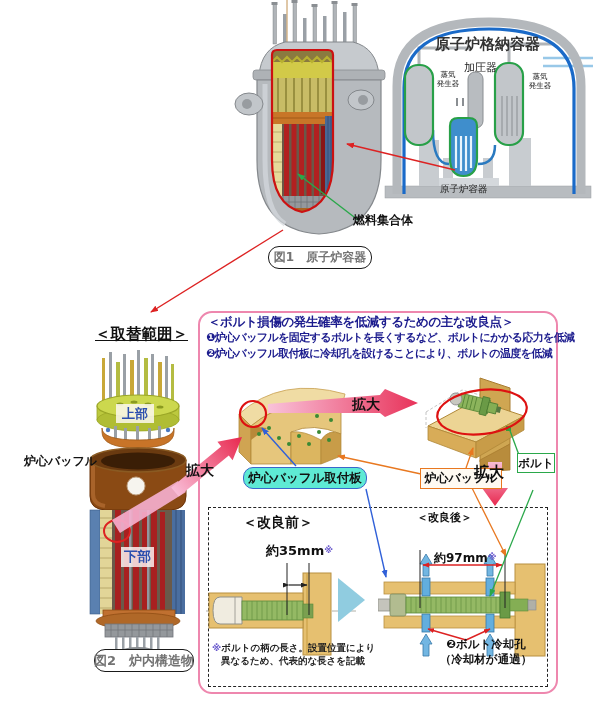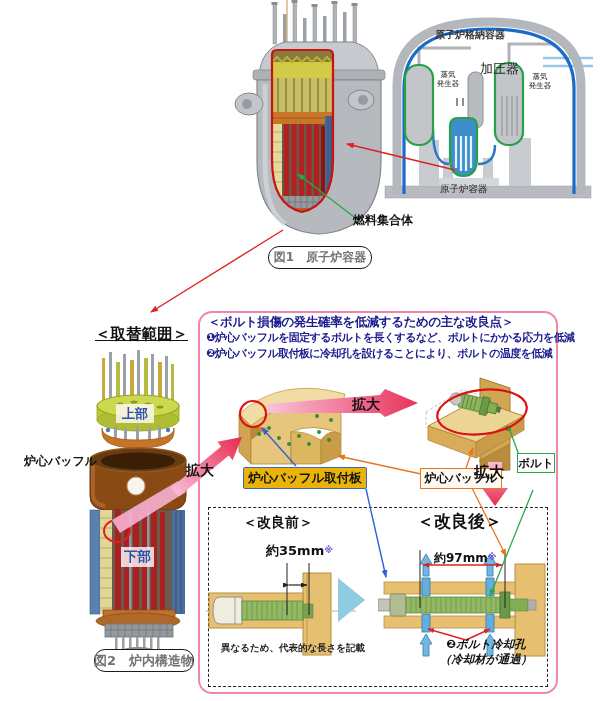--- a/index.html
+++ b/index.html
@@ -437,63 +437,64 @@
     <line x1="296" y1="466" x2="262" y2="428" stroke="#3060d8" stroke-width="1.4" marker-end="url(#mBlue)"></line>
     <line x1="366" y1="489" x2="386" y2="577" stroke="#3060d8" stroke-width="1.4" marker-end="url(#mBlue)"></line>
     <line x1="421" y1="474" x2="338" y2="456" stroke="#e87820" stroke-width="1.3" marker-end="url(#mOrange)"></line>
     <line x1="466" y1="468" x2="473" y2="448" stroke="#e87820" stroke-width="1.3" marker-end="url(#mOrange)"></line>
     <line x1="472" y1="488" x2="506" y2="556" stroke="#e87820" stroke-width="1.3" marker-end="url(#mOrange)"></line>
     <line x1="509" y1="428" x2="523" y2="466" stroke="#2aa84a" stroke-width="1.3"></line>
     <line x1="533" y1="490" x2="490" y2="596" stroke="#2aa84a" stroke-width="1.3" marker-end="url(#mGreen)"></line>
     <polygon points="338,578 365,600 338,622" fill="#90cce0"></polygon>
   </svg>
 
-  <div class="lbl" style="left:435px;top:29px;font-size:10px;font-weight:600;color:#333;">原子炉格納容器</div>
+  <div class="lbl" style="left:435px;top:36px;font-size:15px;font-weight:600;color:#333;">原子炉格納容器</div>
   <div class="lbl ctr" style="left:402px;top:71px;width:28px;font-size:7.5px;line-height:8.5px;color:#222;">
     <div>蒸気</div>
     <div>発生器</div>
   </div>
-  <div class="lbl" style="left:480px;top:62px;font-size:13px;color:#222;">加圧器</div>
+  <div class="lbl" style="left:464px;top:62px;font-size:11px;color:#222;">加圧器</div>
   <div class="lbl ctr" style="left:494px;top:73px;width:28px;font-size:7.5px;line-height:8.5px;color:#222;">
     <div>蒸気</div>
     <div>発生器</div>
   </div>
   <div class="lbl" style="left:440px;top:184px;font-size:9.5px;color:#222;">原子炉容器</div>
 
   <div class="lbl" style="left:353px;top:214px;font-size:12px;font-weight:bold;">燃料集合体</div>
   <div class="cap" style="left:268px;top:246px;width:102px;height:21px;font-size:12px;">図1　原子炉容器</div>
 
   <div class="lbl" style="left:95px;top:326px;font-size:15.5px;font-weight:bold;text-decoration:underline;">＜取替範囲＞</div>
   <div class="boxlbl" style="left:116px;top:404px;width:38px;height:19px;font-size:13px;color:#2d4fae;background:rgba(252,248,240,0.85);">上部</div>
   <div class="lbl" style="left:24px;top:455px;font-size:12px;font-weight:600;">炉心バッフル</div>
   <div class="lbl" style="left:186px;top:462px;font-size:14px;font-weight:600;">拡大</div>
   <div class="boxlbl" style="left:121px;top:547px;width:33px;height:20px;font-size:13.5px;color:#2d4fae;background:rgba(252,240,240,0.85);">下部</div>
   <div class="cap" style="left:94px;top:649px;width:98px;height:21px;font-size:13px;">図2　炉内構造物</div>
 
   <div class="lbl navy" style="left:208px;top:315px;font-size:12.5px;font-weight:bold;letter-spacing:-0.4px;">＜ボルト損傷の発生確率を低減するための主な改良点＞</div>
   <div class="lbl navy" style="left:206px;top:332px;font-size:11px;font-weight:bold;letter-spacing:-0.6px;">❶炉心バッフルを固定するボルトを長くするなど、ボルトにかかる応力を低減</div>
   <div class="lbl navy" style="left:206px;top:348px;font-size:11px;font-weight:bold;letter-spacing:-0.6px;">❷炉心バッフル取付板に冷却孔を設けることにより、ボルトの温度を低減</div>
 
-  <div class="boxlbl" style="left:243px;top:467px;width:122px;height:20px;font-size:12.5px;background:#eab308;border:1.6px solid #3a66cc;border-radius:2px;">炉心バッフル取付板</div>
+  <div class="boxlbl" style="left:243px;top:467px;width:122px;height:20px;font-size:12.5px;background:#5eead4;border:1.6px solid #3a66cc;border-radius:10px;">炉心バッフル取付板</div>
   <div class="lbl" style="left:352px;top:396px;font-size:14px;font-weight:600;">拡大</div>
   <div class="boxlbl" style="left:420px;top:468px;width:80px;height:19px;font-size:12px;background:#fffaf2;border:1.6px solid #e87820;">炉心バッフル</div>
   <div class="lbl" style="left:474px;top:464px;font-size:15px;font-weight:600;">拡大</div>
   <div class="boxlbl" style="left:517px;top:453px;width:36px;height:18px;font-size:11.5px;border:1.6px solid #2aa84a;">ボルト</div>
 
   <div class="lbl" style="left:243px;top:514px;font-size:14px;font-weight:bold;">＜改良前＞</div>
   <div class="lbl" style="left:266px;top:544px;font-size:13px;font-weight:bold;">
     <span>約35mm</span><span class="mark">※</span>
   </div>
 
-  <div class="lbl" style="left:417px;top:512px;font-size:17px;font-weight:bold;">＜改良後＞</div>
+  <div class="lbl" style="left:417px;top:512px;font-size:11px;font-weight:bold;">＜改良後＞</div>
   <div class="lbl" style="left:434px;top:552px;font-size:12px;font-weight:bold;text-align:right;">
     <span>約97mm</span><span class="mark">※</span>
   </div>
-  <div class="lbl ctr" style="left:404px;top:637px;width:100px;font-size:11.5px;font-weight:bold;line-height:15px;font-style:italic;">
+  <div class="lbl ctr" style="left:404px;top:637px;width:100px;font-size:11.5px;font-weight:bold;line-height:15px;">
     <div>❷ボルト冷却孔</div>
     <div>（冷却材が通過）</div>
   </div>
 
   <div class="lbl" style="left:212px;top:641px;font-size:9.5px;font-weight:600;line-height:13px;color:#222;">
+    <div><span class="mark" style="font-size:9.5px;vertical-align:0;">※</span><span>ボルトの柄の長さ。設置位置により</span></div>
     <div style="padding-left:9px;">異なるため、代表的な長さを記載</div>
   </div>
 
 </div>
 
 </body></html>

